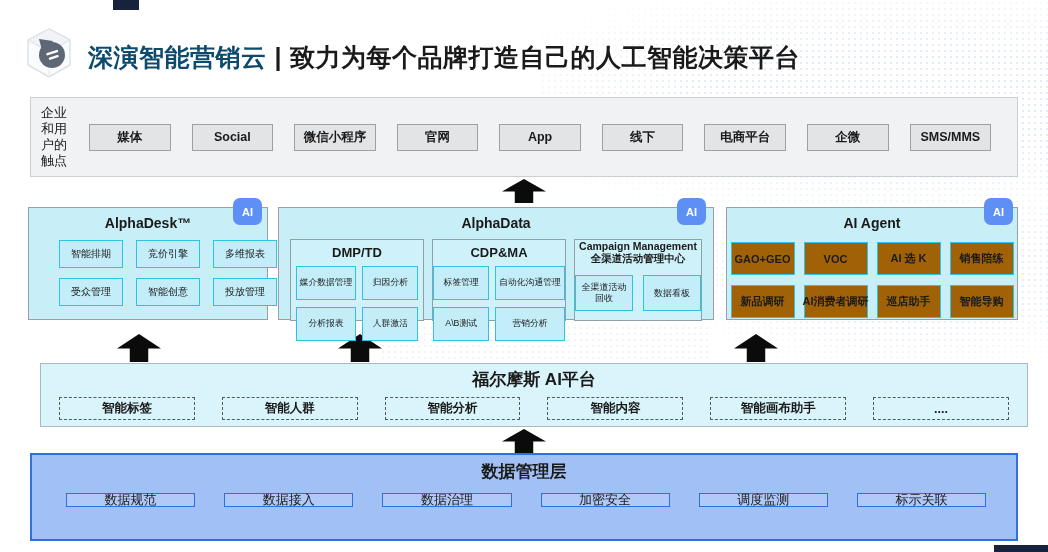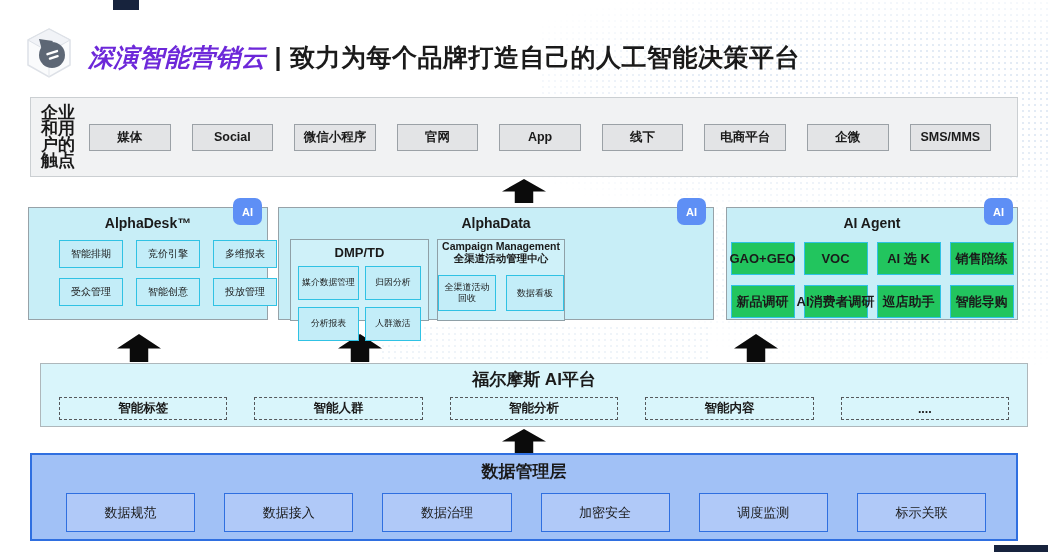--- a/index.html
+++ b/index.html
@@ -7,27 +7,27 @@
           font-family:"Liberation Sans",sans-serif;color:#1a1a1a;}
   .dots{position:absolute;pointer-events:none;
         background-image:radial-gradient(circle,#c9d9ec 1px,transparent 1.3px);
         background-size:6px 6px;opacity:.5;}
   .sliver{position:absolute;background:#17233d;}
 
   
   .hdr-logo{position:absolute;left:22px;top:26px;width:54px;height:54px;}
   .hdr-title{position:absolute;left:88px;top:41px;font-size:25px;font-weight:bold;
              letter-spacing:.5px;white-space:nowrap;}
-  .brand{color:#6d28d9;font-style:italic;}
+  .brand{color:#0c4a6e;}
   .divider{color:#1a1a1a;padding:0 8px;font-weight:bold;}
 
   
   .touchbar{position:absolute;left:30px;top:97px;width:988px;height:80px;
             background:#f1f2f3;border:1px solid #cbcfd2;box-sizing:border-box;}
-  .vlabel{position:absolute;left:10px;top:7px;font-size:17px;font-weight:bold;line-height:16px;}
+  .vlabel{position:absolute;left:10px;top:7px;font-size:13px;font-weight:normal;line-height:16px;}
   .tchips{position:absolute;left:58px;right:26px;top:0;height:100%;
           display:flex;align-items:center;gap:21px;}
   .tchip{flex:1;height:27px;background:#e3e4e6;border:1px solid #9ba1a6;box-sizing:border-box;
          display:flex;align-items:center;justify-content:center;
          font-size:12.5px;font-weight:600;white-space:nowrap;}
 
   
   .arrow{position:absolute;background:#0b0b0b;
          clip-path:polygon(50% 0%,100% 52%,71% 52%,71% 100%,29% 100%,29% 52%,0% 52%);}
 
@@ -54,38 +54,38 @@
   .schip{min-width:56px;height:21px;padding:16px 3px;background:#c3edf8;border:1px solid #30c2e4;
          box-sizing:border-box;display:flex;align-items:center;justify-content:center;
          font-size:8.8px;white-space:nowrap;}
   .cmp-chips{display:flex;gap:10px;justify-content:center;margin-top:11px;}
   .cchip{width:58px;height:36px;padding:0 2px;background:#c3edf8;border:1px solid #30c2e4;
          box-sizing:border-box;display:flex;align-items:center;justify-content:center;
          text-align:center;font-size:9px;line-height:11px;}
 
   .grid3{display:grid;grid-template-columns:repeat(4,64px);gap:10px 9px;
          justify-content:center;margin-top:11px;}
-  .g3chip{height:33px;background:#22c55e;border:1px solid #30c2e4;box-sizing:border-box;
+  .g3chip{height:33px;background:#a16207;border:1px solid #30c2e4;box-sizing:border-box;
           display:flex;align-items:center;justify-content:center;
-          font-size:13px;font-weight:600;white-space:nowrap;}
+          font-size:11px;font-weight:600;white-space:nowrap;}
 
   
   .platform{position:absolute;left:40px;top:363px;width:988px;height:64px;
             background:#d9f5fb;border:1px solid #aeb7bb;box-sizing:border-box;}
   .plat-title{margin-top:4px;text-align:center;font-size:17px;font-weight:bold;}
   .plat-chips{position:absolute;left:18px;right:18px;top:33px;display:flex;gap:27px;}
   .dchip{flex:1;height:23px;border:1px dashed #55585c;box-sizing:border-box;
          display:flex;align-items:center;justify-content:center;font-size:12.5px;font-weight:bold;}
 
   
   .datalayer{position:absolute;left:30px;top:453px;width:988px;height:88px;
              background:#a1c1f6;border:2px solid #2f6fe0;box-sizing:border-box;}
   .dl-title{margin-top:5px;text-align:center;font-size:17px;font-weight:bold;}
   .dl-chips{position:absolute;left:34px;right:30px;top:38px;display:flex;gap:29px;}
-  .dlchip{flex:1;height:39px;background:#b0c9f8;border:1px solid #2f6fe0;box-sizing:border-box;
+  .dlchip{flex:1;height:14px;background:#b0c9f8;border:1px solid #2f6fe0;box-sizing:border-box;
           display:flex;align-items:center;justify-content:center;font-size:13px;}
 </style>
 </head>
 <body>
 
 <div class="canvas">
 
   <div class="dots" style="left:540px;top:0;width:508px;height:205px;
               -webkit-mask-image:radial-gradient(ellipse at 70% 50%,#000 40%,transparent 90%);
               mask-image:radial-gradient(ellipse at 70% 50%,#000 40%,transparent 90%);"></div>
@@ -156,20 +156,29 @@
     <div class="subrow">
       <div class="subbox sb1">
         <div class="subtitle">DMP/TD</div>
         <div class="sgrid">
           <div class="schip">媒介数据管理</div>
           <div class="schip">归因分析</div>
           <div class="schip">分析报表</div>
           <div class="schip">人群激活</div>
         </div>
       </div>
+      <div class="subbox sb2">
+        <div class="subtitle">CDP&amp;MA</div>
+        <div class="sgrid">
+          <div class="schip">标签管理</div>
+          <div class="schip">自动化沟通管理</div>
+          <div class="schip">A\B测试</div>
+          <div class="schip">营销分析</div>
+        </div>
+      </div>
       <div class="subbox sb3">
         <div class="subtitle-sm">
           <div>Campaign Management</div>
           <div>全渠道活动管理中心</div>
         </div>
         <div class="cmp-chips">
           <div class="cchip">全渠道活动回收</div>
           <div class="cchip">数据看板</div>
         </div>
       </div>
@@ -192,20 +201,21 @@
   </div>
   <div class="ai-badge" style="left:984px;">AI</div>
 
   <div class="platform">
     <div class="plat-title">福尔摩斯 AI平台</div>
     <div class="plat-chips">
       <div class="dchip">智能标签</div>
       <div class="dchip">智能人群</div>
       <div class="dchip">智能分析</div>
       <div class="dchip">智能内容</div>
+      <div class="dchip">智能画布助手</div>
       <div class="dchip">....</div>
     </div>
   </div>
 
   <div class="datalayer">
     <div class="dl-title">数据管理层</div>
     <div class="dl-chips">
       <div class="dlchip">数据规范</div>
       <div class="dlchip">数据接入</div>
       <div class="dlchip">数据治理</div>

